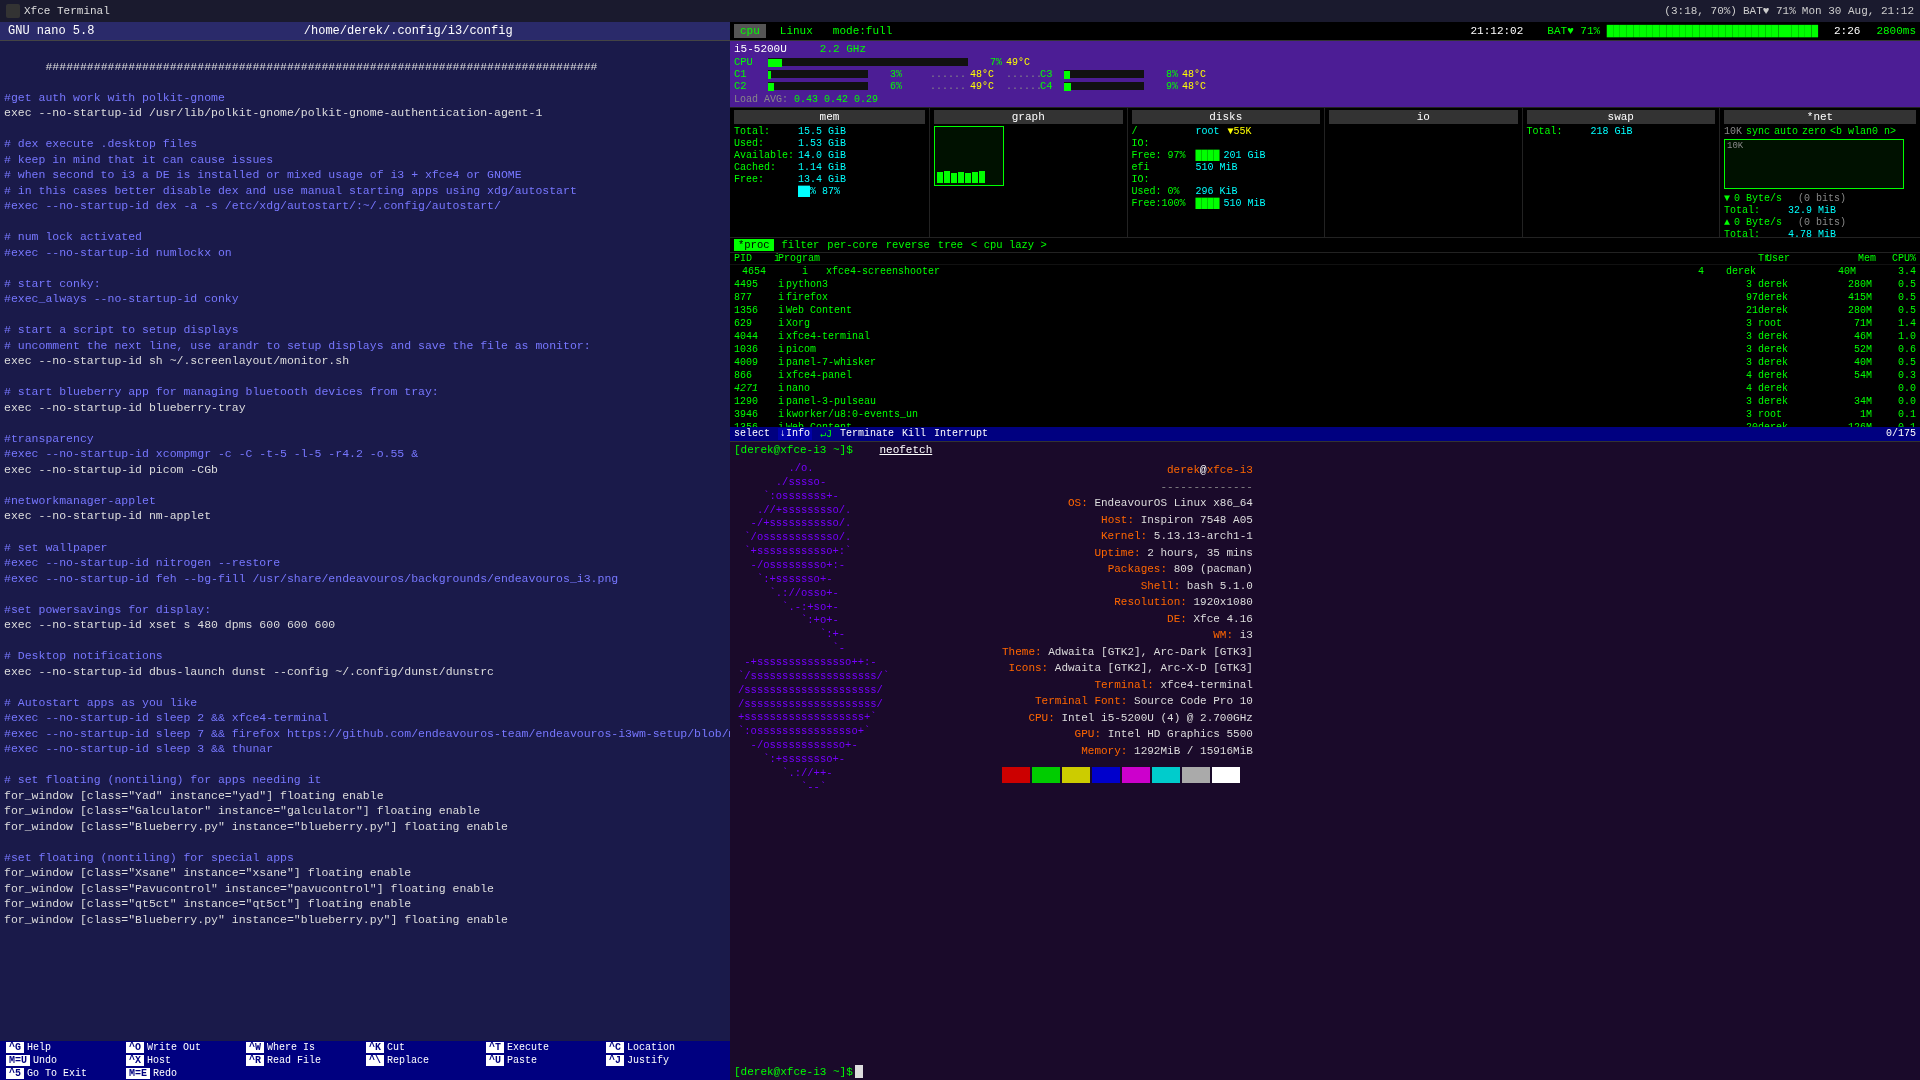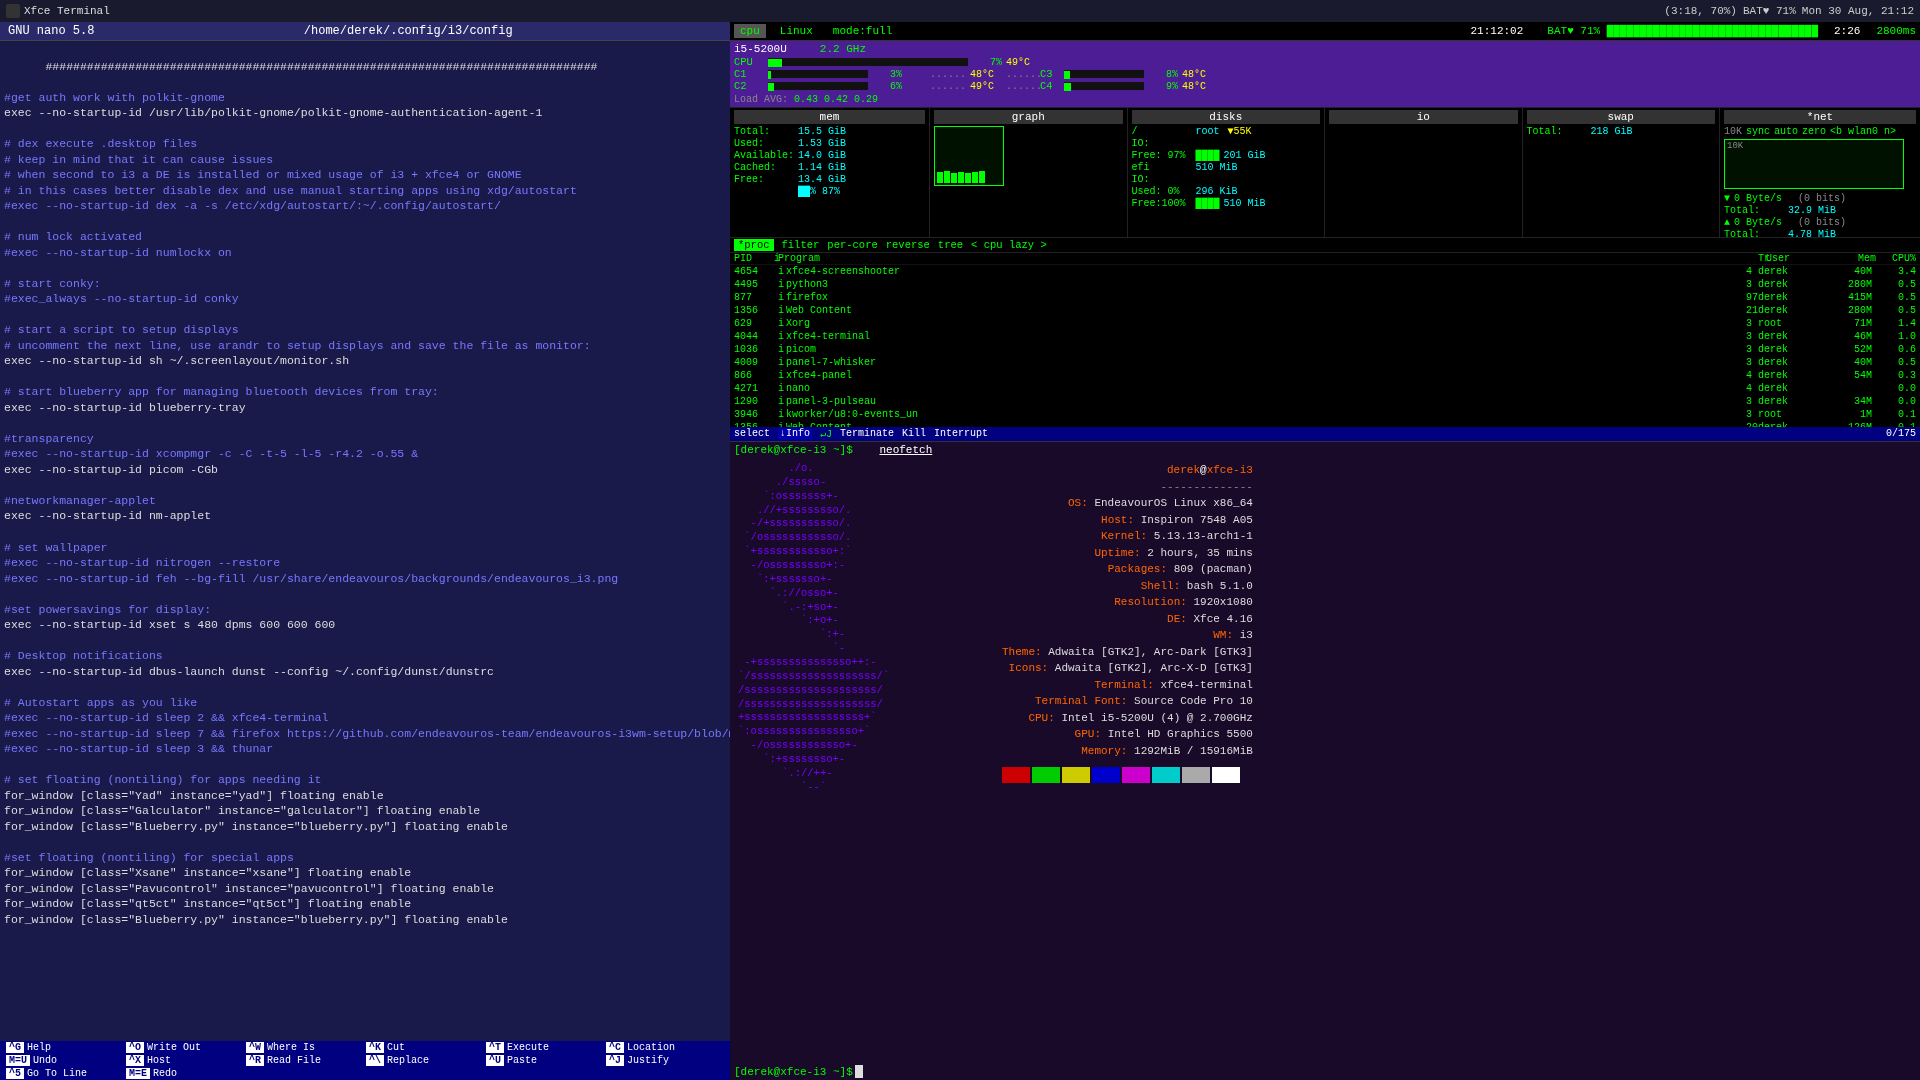--- a/index.html
+++ b/index.html
@@ -368,21 +368,21 @@
       <div class="footer-item">
         <span class="footer-key">^U</span>
         <span class="footer-label">Paste</span>
       </div>
       <div class="footer-item">
         <span class="footer-key">^J</span>
         <span class="footer-label">Justify</span>
       </div>
       <div class="footer-item">
         <span class="footer-key">^5</span>
-        <span class="footer-label">Go To Line</span>
+        <span class="footer-label">Go To Exit</span>
       </div>
       <div class="footer-item">
         <span class="footer-key">M=E</span>
         <span class="footer-label">Redo</span>
       </div>
     </div>
   </div>
 
   <div id="right-panel">
 
@@ -587,21 +587,21 @@
         <span style="width:40px;">PID</span>
         <span style="width:4px;">i</span>
         <span style="flex:1;">Program</span>
         <span style="width:8px;">Tr</span>
         <span style="width:60px;">User</span>
         <span style="width:50px;text-align:right;">Mem</span>
         <span style="width:40px;text-align:right;">CPU%</span>
       </div>
 
       <div id="proc-rows" style="overflow:hidden;background:#000;flex:1;">
-        <div class="proc-row" style="color:#0f0;font-size:10px;display:flex;padding:0 4px;gap:4px;line-height:1.3;">
+        <div class="proc-row" style="color:#0f0;font-size:10px;display:flex;padding:0 4px;gap:20px;line-height:1.3;margin-left:8px;">
           <span style="width:40px;">4654</span>
             <span style="width:4px;">i</span>
             <span style="flex:1;">xfce4-screenshooter</span>
             <span style="width:8px;">4</span>
             <span style="width:60px;">derek</span>
             <span style="width:50px;text-align:right;">40M</span>
             <span style="width:40px;text-align:right;">3.4</span>
         </div>
         <div class="proc-row" style="color:#0f0;font-size:10px;display:flex;padding:0 4px;gap:4px;line-height:1.3;">
           <span style="width:40px;">4495</span>
@@ -669,21 +669,21 @@
         <div class="proc-row" style="color:#0f0;font-size:10px;display:flex;padding:0 4px;gap:4px;line-height:1.3;">
           <span style="width:40px;">866</span>
             <span style="width:4px;">i</span>
             <span style="flex:1;">xfce4-panel</span>
             <span style="width:8px;">4</span>
             <span style="width:60px;">derek</span>
             <span style="width:50px;text-align:right;">54M</span>
             <span style="width:40px;text-align:right;">0.3</span>
         </div>
         <div class="proc-row" style="color:#0f0;font-size:10px;display:flex;padding:0 4px;gap:4px;line-height:1.3;">
-          <span style="width:40px;">4271</span>
+          <span style="width:40px;font-style:italic;">4271</span>
             <span style="width:4px;">i</span>
             <span style="flex:1;">nano</span>
             <span style="width:8px;">4</span>
             <span style="width:60px;">derek</span>
             <span style="width:50px;text-align:right;"></span>
             <span style="width:40px;text-align:right;">0.0</span>
         </div>
         <div class="proc-row" style="color:#0f0;font-size:10px;display:flex;padding:0 4px;gap:4px;line-height:1.3;">
           <span style="width:40px;">1290</span>
             <span style="width:4px;">i</span>

